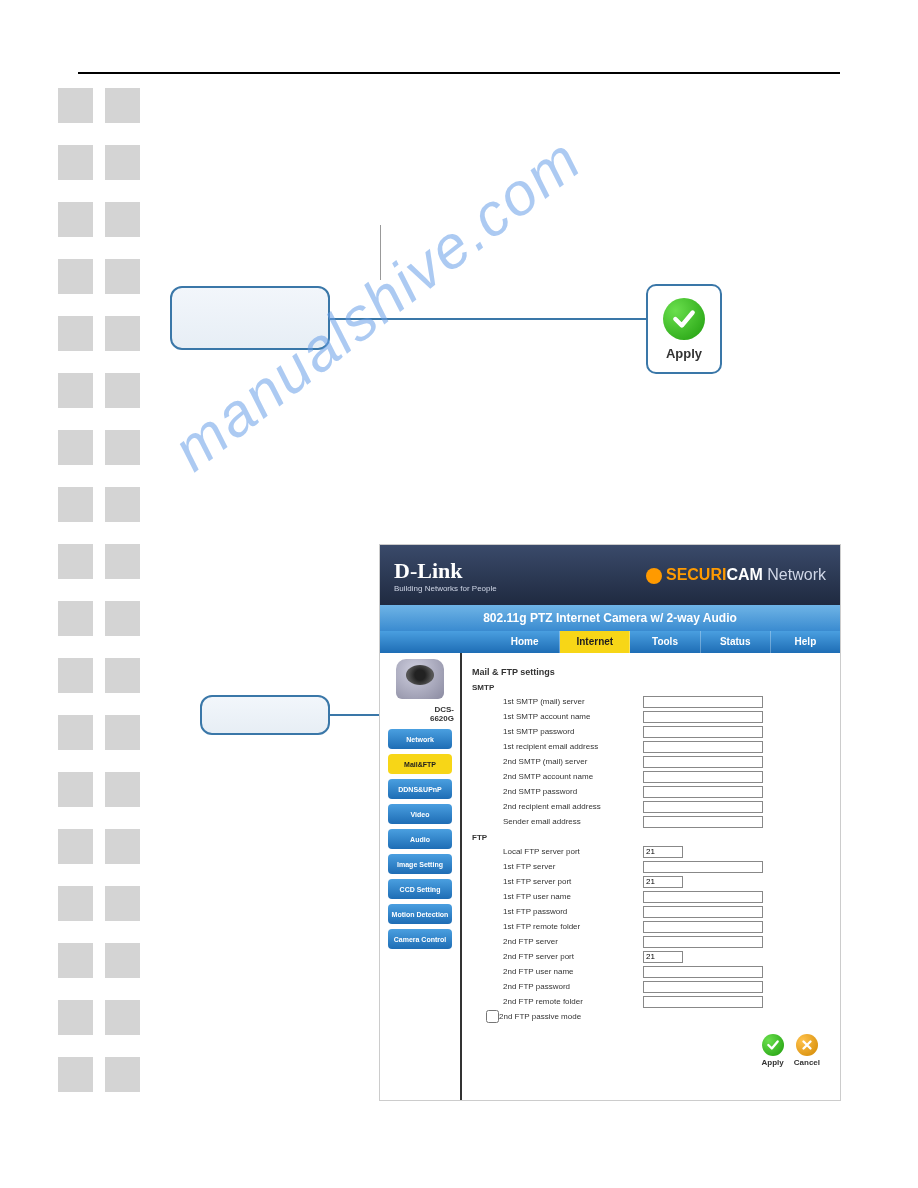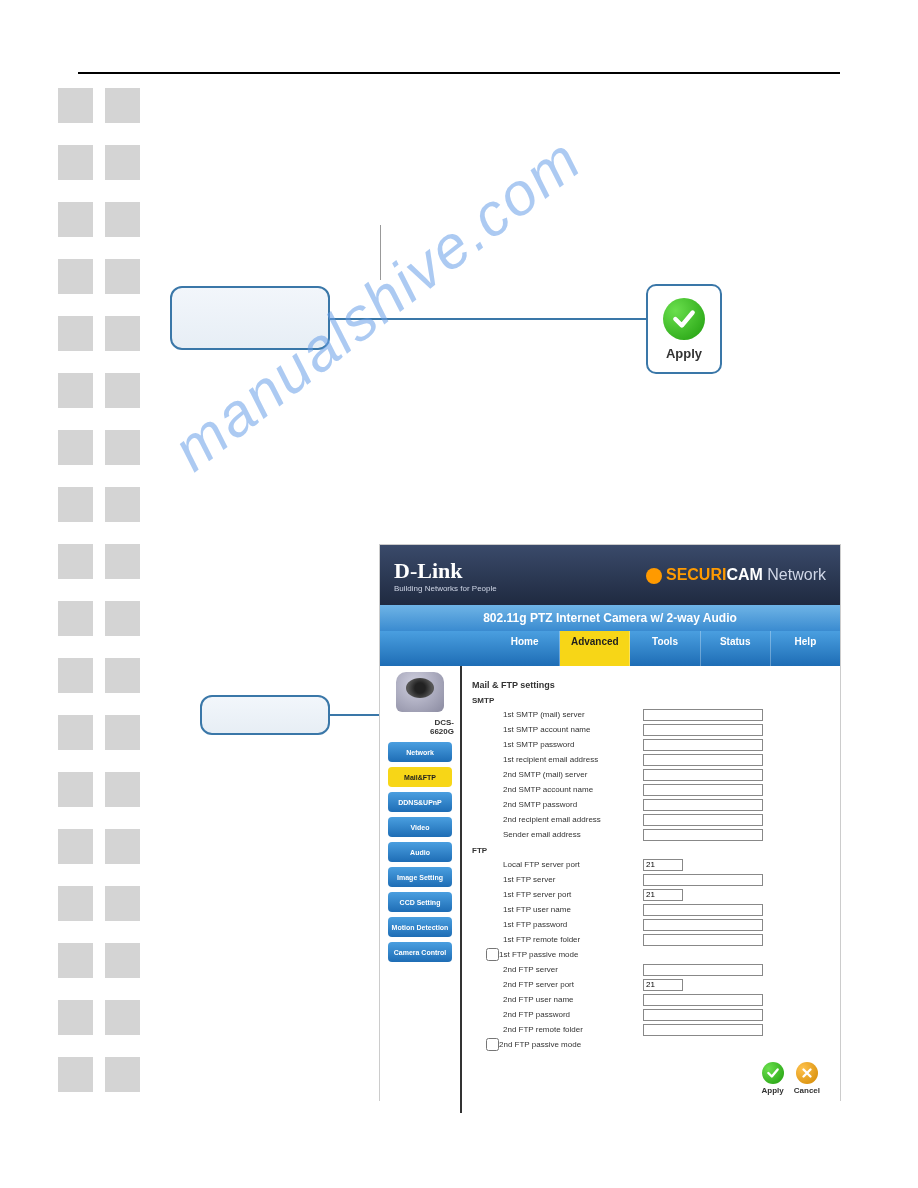--- a/index.html
+++ b/index.html
@@ -150,21 +150,21 @@
   .ui-subhead {
     height: 26px;
     background: linear-gradient(#6fb4e6, #3a8bd0);
     color: #fff;
     text-align: center;
     font-size: 12px;
     font-weight: bold;
     line-height: 26px;
   }
   .ui-tabs {
-    height: 35px;
+    height: 22px;
     background: linear-gradient(#4a9fe0, #1e6db5);
     display: flex;
     padding-left: 110px;
   }
   .tab {
     flex: 1;
     text-align: center;
     color: #fff;
     font-weight: bold;
     font-size: 10px;
@@ -379,21 +379,21 @@
       <div class="dlink-logo">D-Link</div>
       <div class="dlink-sub">Building Networks for People</div>
     </div>
     <div class="securicam">
       <span style="display:inline-block;width:16px;height:16px;border-radius:50%;background:#ff9a00;vertical-align:middle;margin-right:4px;"></span><span class="sec">SECURI</span><span class="cam">CAM</span> <span class="net">Network</span>
     </div>
   </div>
   <div class="ui-subhead">802.11g PTZ Internet Camera w/ 2-way Audio</div>
   <div class="ui-tabs" id="ui-tabs">
       <div class="tab">Home</div>
-      <div class="tab active">Advanced</div>
+      <div class="tab active">Internet</div>
       <div class="tab">Tools</div>
       <div class="tab">Status</div>
       <div class="tab">Help</div>
     </div>
   <div class="ui-body">
     <div class="ui-left">
       <div class="camera-icon"></div>
       <div class="model-label">DCS-6620G</div>
       <div id="side-buttons" style="display: flex; flex-direction: column; gap: 5px; align-items: center;">
           <div class="side-btn">Network</div>
@@ -469,24 +469,20 @@
           </div>
           <div class="form-row">
             <label>1st FTP password</label>
             <input type="text" style="">
           </div>
           <div class="form-row">
             <label>1st FTP remote folder</label>
             <input type="text" style="">
           </div>
         </div>
-      <div class="chk-row">
-        <input type="checkbox" style="">
-        <span>1st FTP passive mode</span>
-      </div>
       <div id="ftp-fields2">
           <div class="form-row">
             <label>2nd FTP server</label>
             <input type="text" style="">
           </div>
           <div class="form-row">
             <label>2nd FTP server port</label>
             <input type="text" class="short" value="21" style="">
           </div>
           <div class="form-row">

